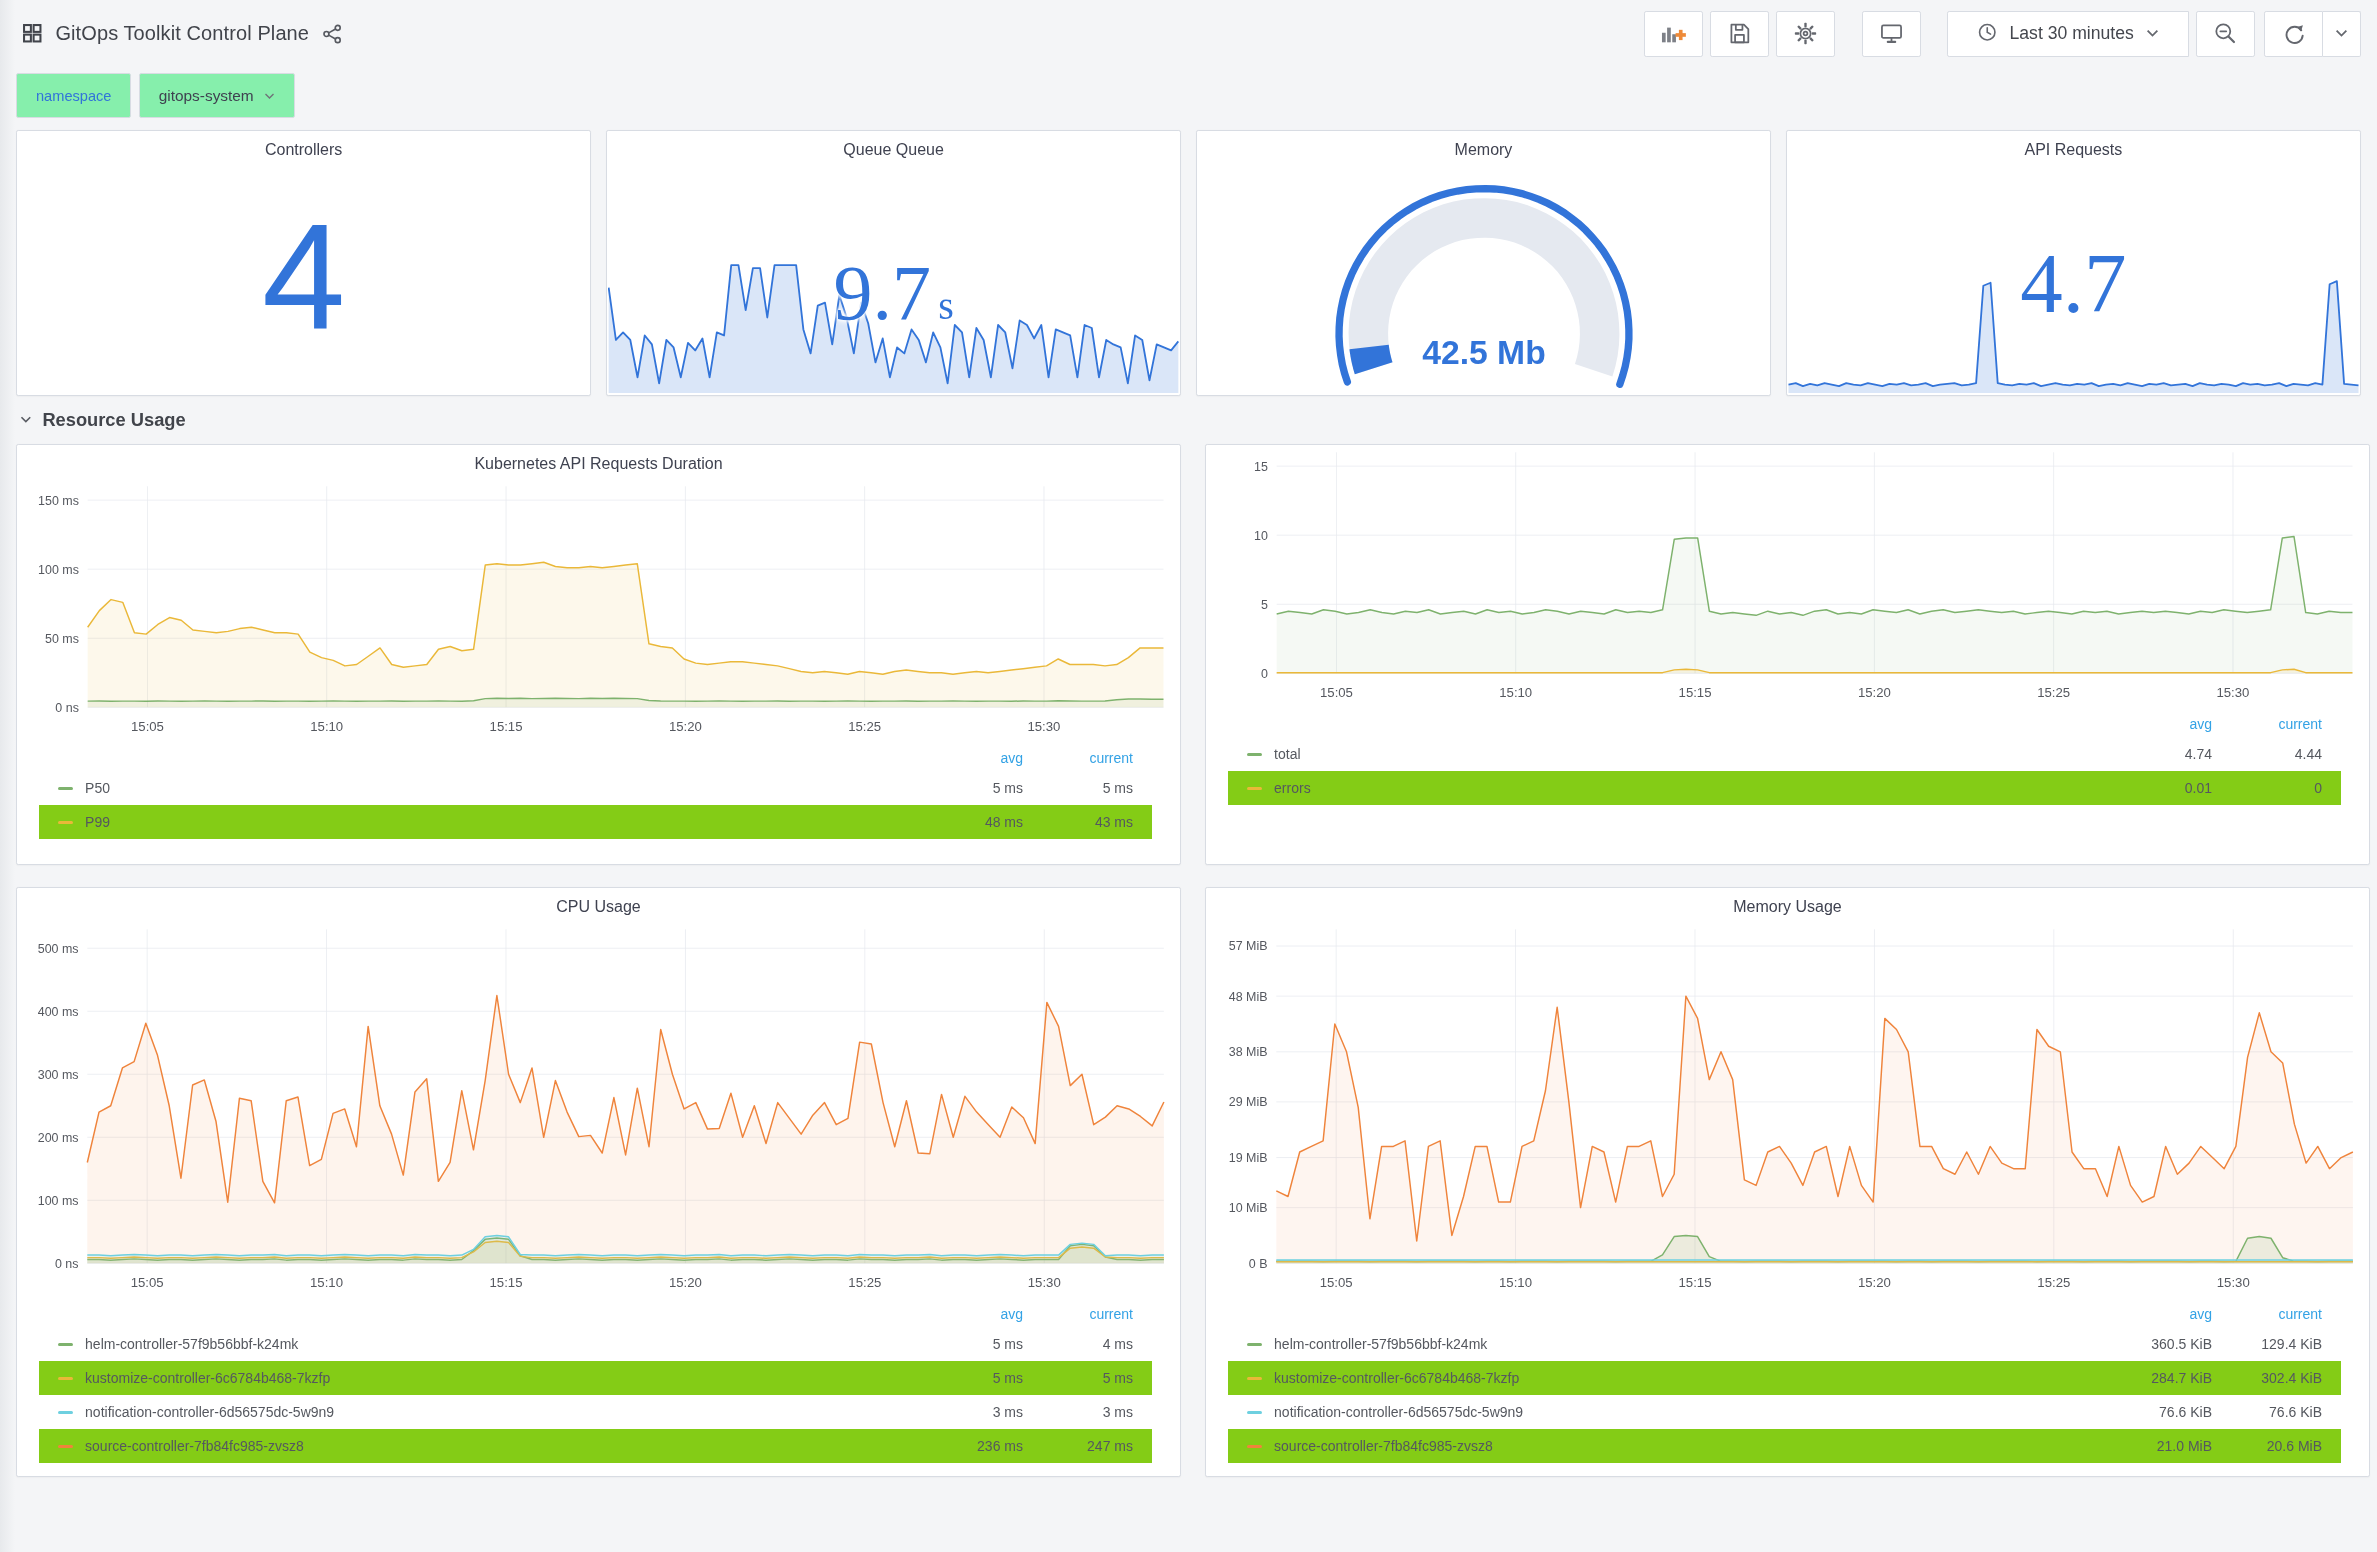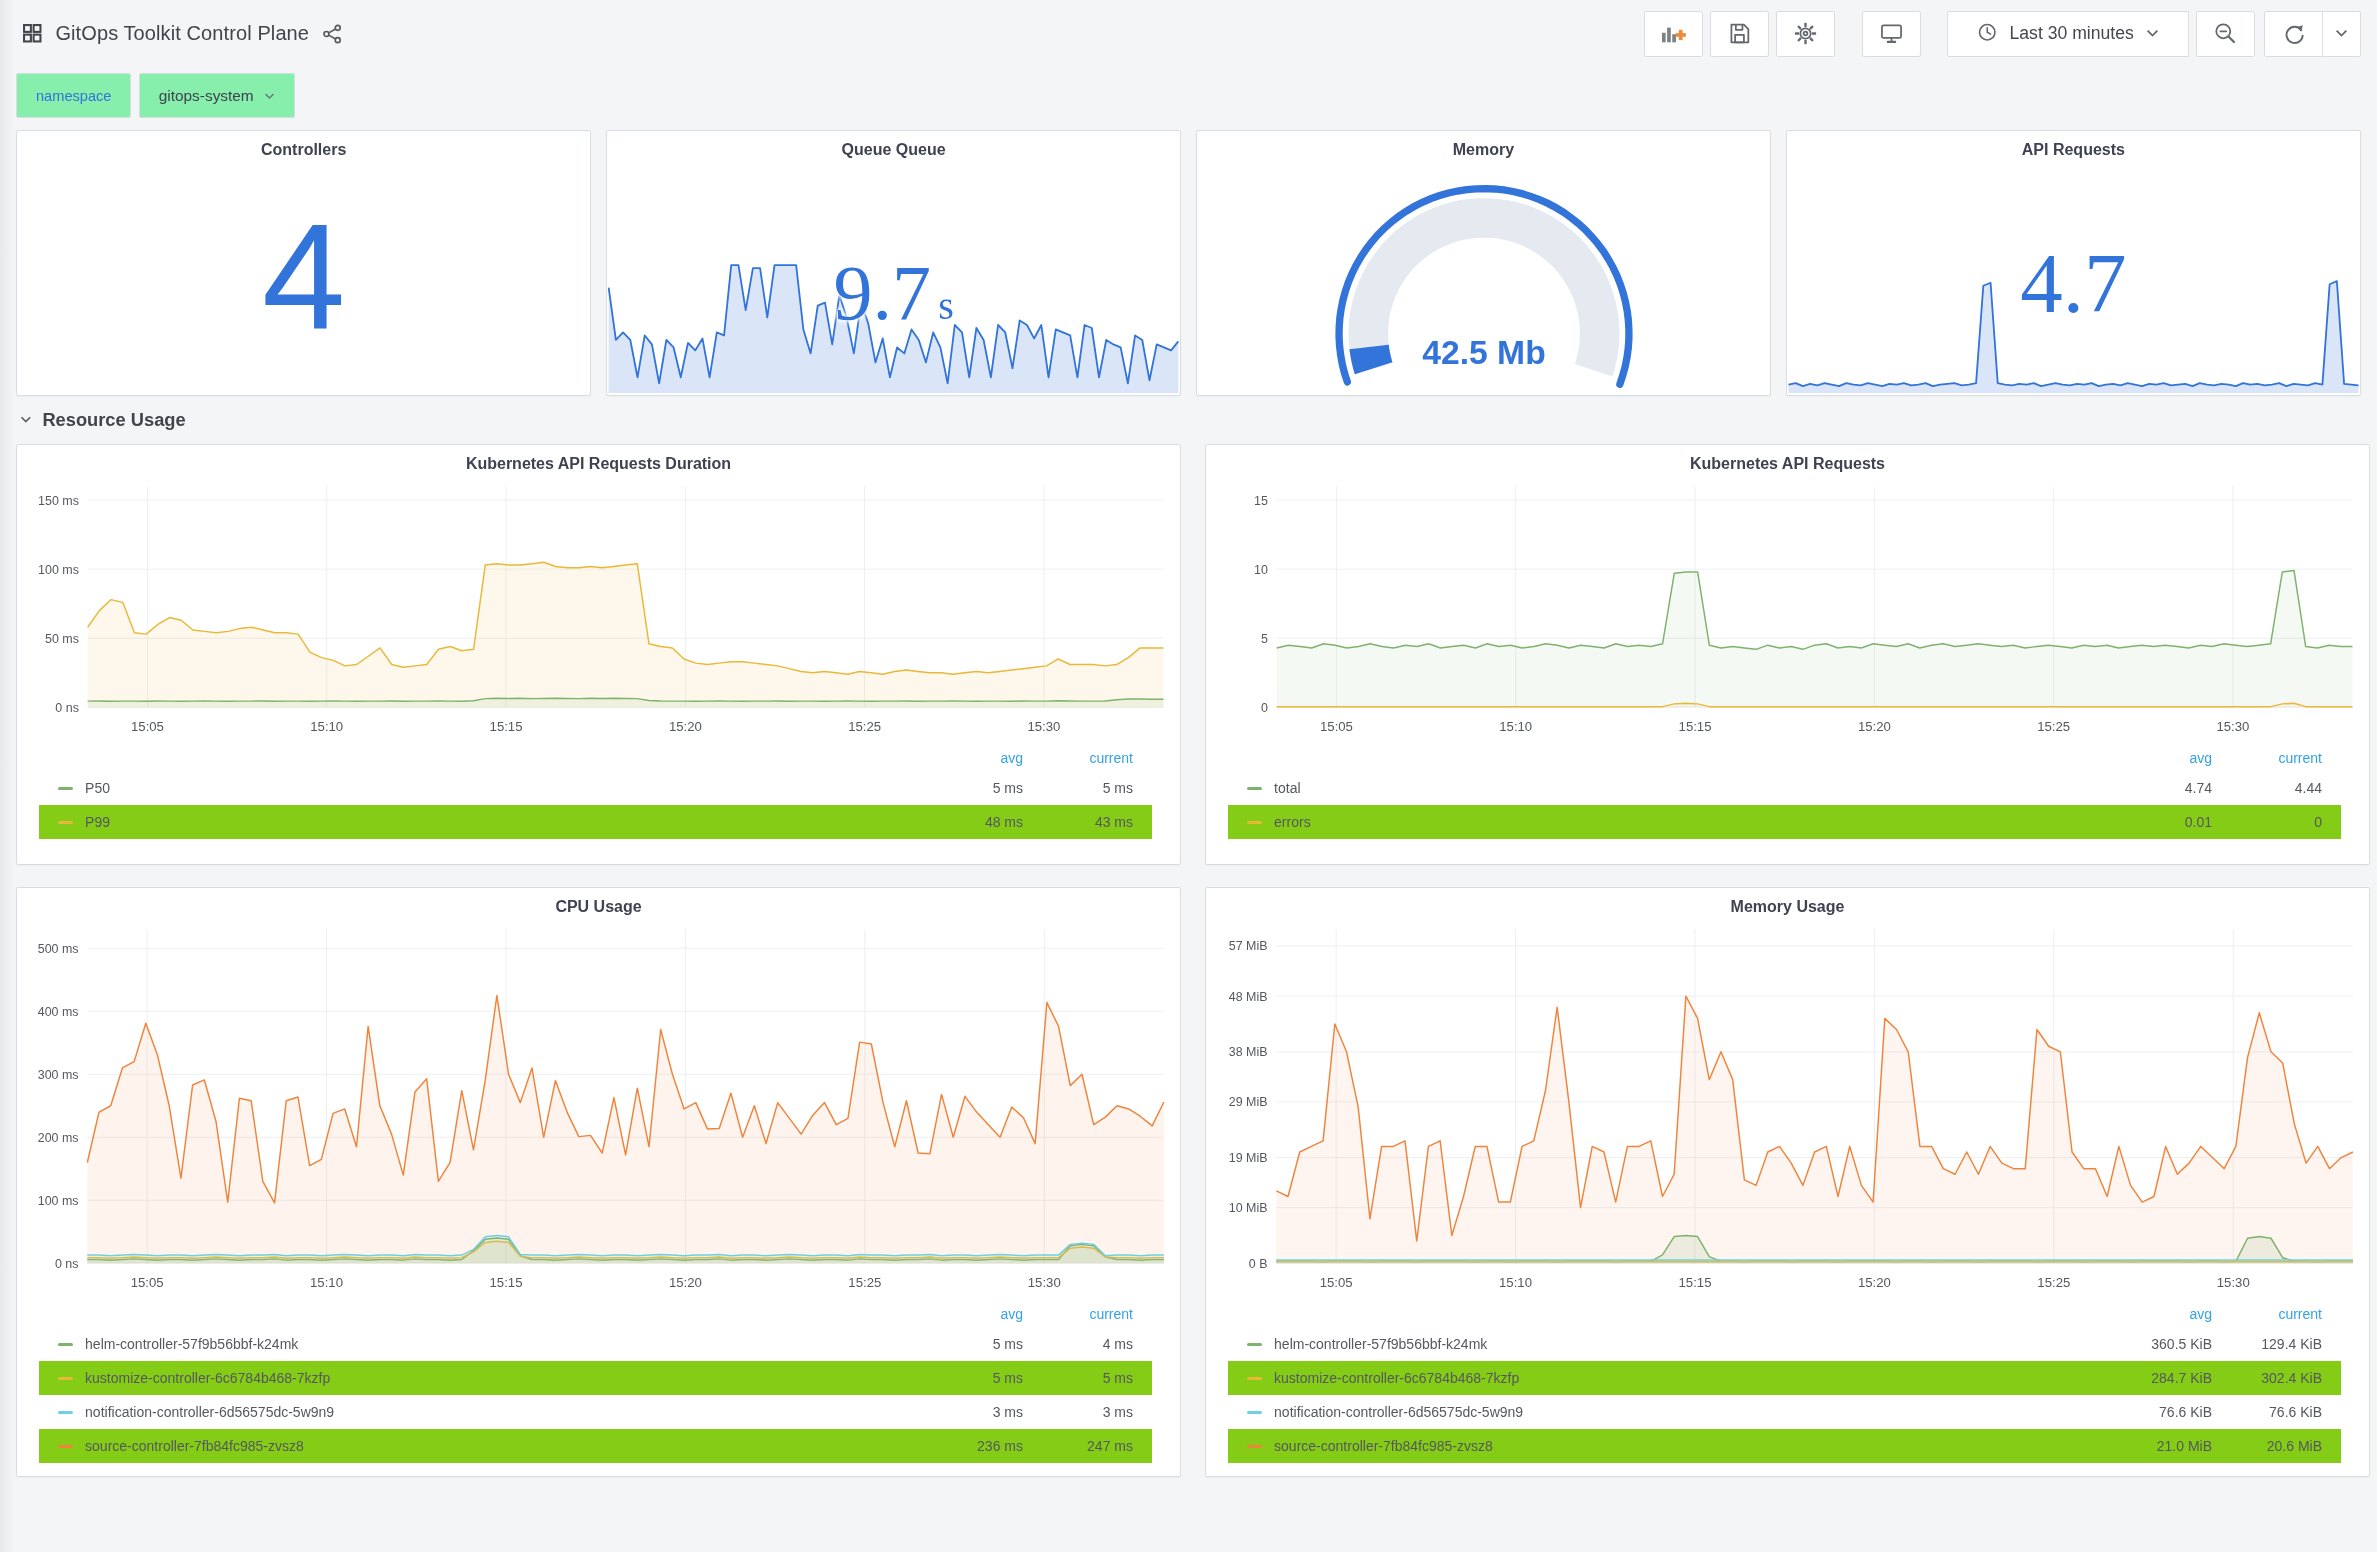--- a/index.html
+++ b/index.html
@@ -32,21 +32,21 @@
   
   .var-row { display:flex; align-items:center; gap:7.3px; height:57px; margin-bottom:5.9px; }
   .var-box { height:45px; background:#86efac; border:0.7px solid #d8dce3; border-radius:2.2px;
     display:flex; align-items:center; padding:16px 19px; }
   .var-label { color:#3274D9; font-size:14.6px; font-weight:500; }
   .var-value { color:#3f4250; font-size:15.4px; gap:10.3px; cursor:pointer; }
 
   
   .panel { background:#fff; border:0.7px solid #d8dce3; border-radius:2.2px;
     box-shadow:0 0.7px 1.5px rgba(0,0,0,.03); position:relative; }
-  .panel-title { text-align:center; font-size:16px; font-weight:700; color:#3f4250;
+  .panel-title { text-align:center; font-size:16px; font-weight:400; color:#3f4250;
     padding-top:10.3px; height:34px; cursor:pointer; flex:none; }
 
   .stat-row { display:flex; gap:14.6px; height:266px; }
   .stat-panel { flex:1 1 0; display:flex; flex-direction:column; overflow:hidden; }
   .stat-body { position:relative; flex:1; }
   .big-value { color:#3274D9; font-weight:500; }
   .value-controllers { position:absolute; inset:0; display:flex; align-items:center; justify-content:center;
     font-size:150px; padding-bottom:7.3px; }
   .value-overlay { position:absolute; left:0; right:0; top:36%; text-align:center; z-index:2;
     text-shadow:0 0 2.9px #fff,0 0 3.7px #fff,0 0 5.9px #fff,0 0 7.3px #fff;font-family:Liberation Serif, serif; }
@@ -299,21 +299,20 @@
           </div>
           <div class="legend-row stripe">
             <span class="legend-marker" style="background: rgb(234, 184, 57);"></span>
             <span class="legend-name">P99</span>
             <span class="legend-val">48 ms</span>
             <span class="legend-val">43 ms</span>
           </div>
         </div>
     </section>
     <section class="panel chart-panel">
-      <h2 class="panel-title">Kubernetes API Requests</h2>
       <div class="plot">
           <svg width="1163" height="262" viewBox="0 0 1588 358">
             <line x1="177.732" y1="10" x2="177.732" y2="312" stroke="#e7e9ee" stroke-width="1"></line>
             <text x="177.732" y="344" text-anchor="middle" fill="#55585f" font-size="18">15:05</text>
             <line x1="422.634" y1="10" x2="422.634" y2="312" stroke="#e7e9ee" stroke-width="1"></line>
             <text x="422.634" y="344" text-anchor="middle" fill="#55585f" font-size="18">15:10</text>
             <line x1="667.683" y1="10" x2="667.683" y2="312" stroke="#e7e9ee" stroke-width="1"></line>
             <text x="667.683" y="344" text-anchor="middle" fill="#55585f" font-size="18">15:15</text>
             <line x1="912.732" y1="10" x2="912.732" y2="312" stroke="#e7e9ee" stroke-width="1"></line>
             <text x="912.732" y="344" text-anchor="middle" fill="#55585f" font-size="18">15:20</text>

